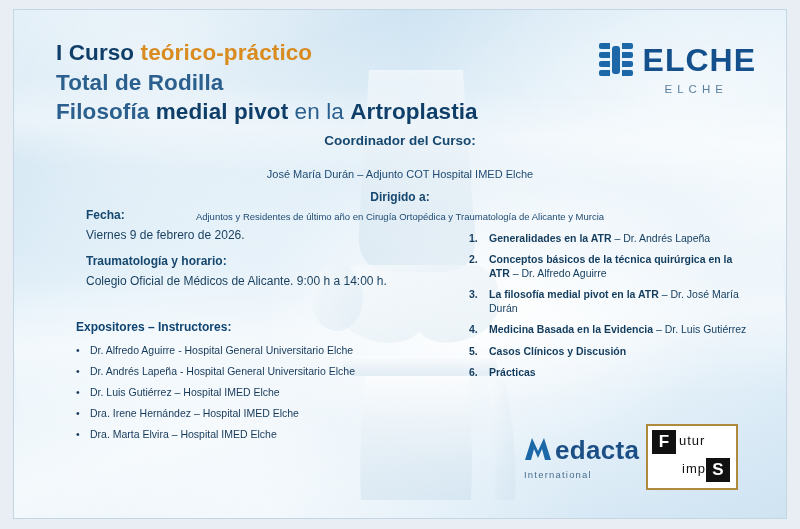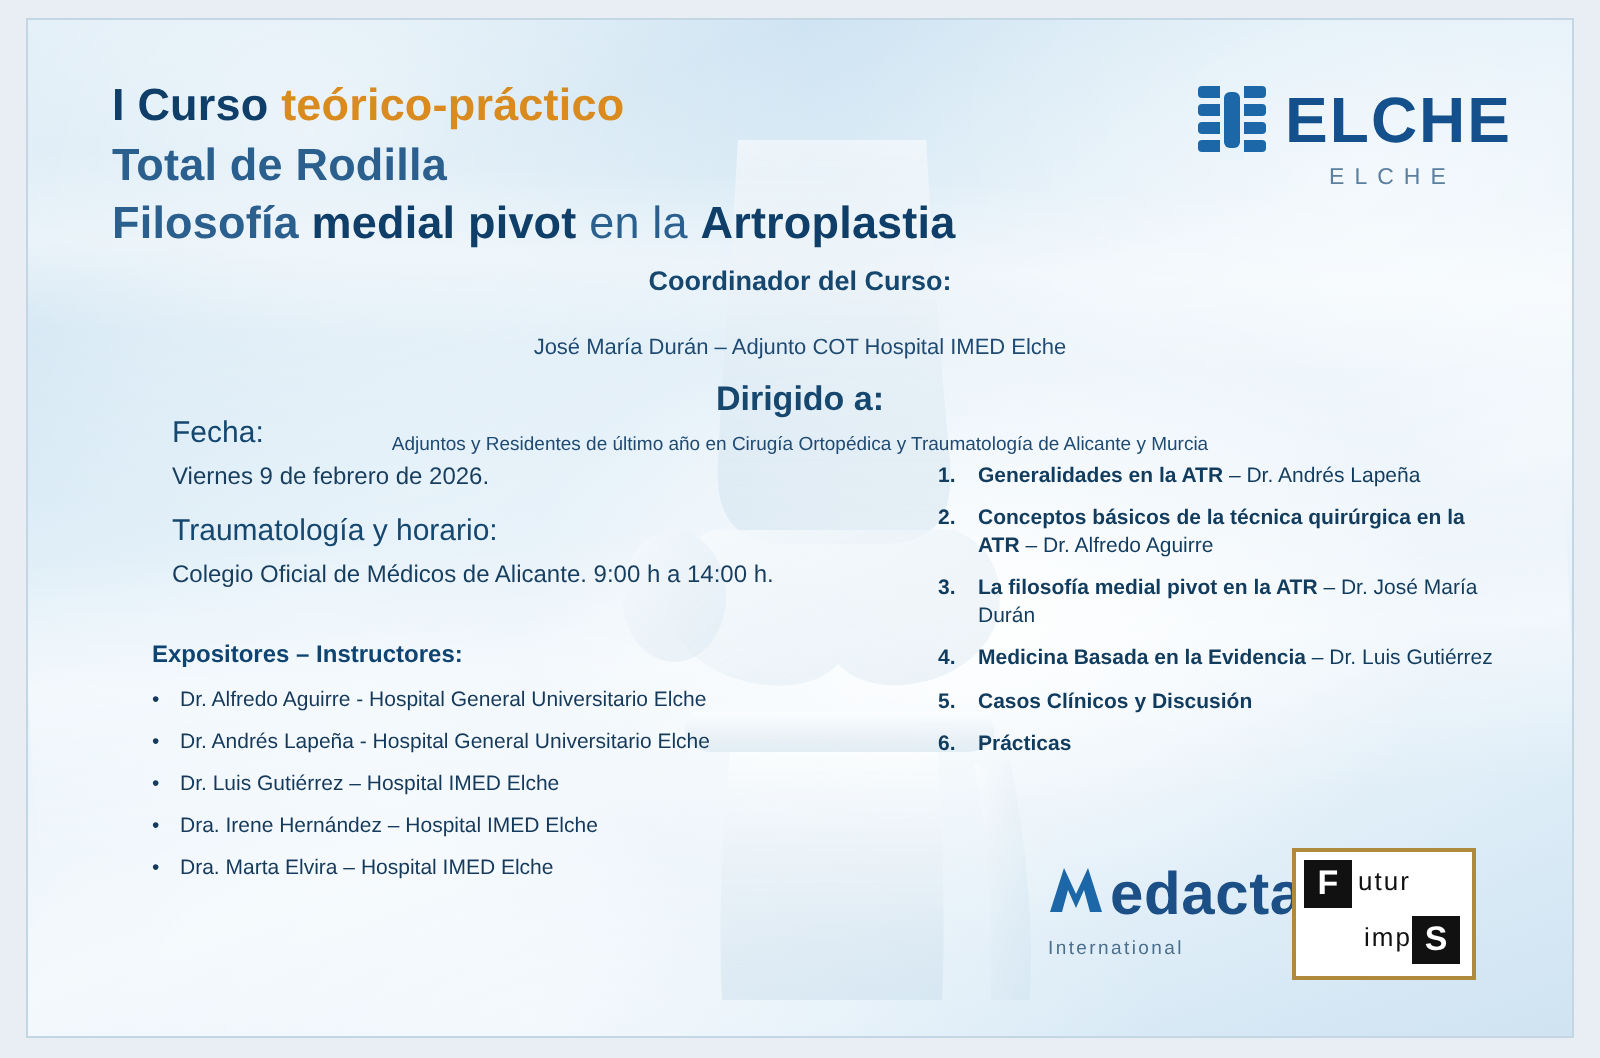--- a/index.html
+++ b/index.html
@@ -43,44 +43,44 @@
   
   .imed{position:absolute;right:30px;top:30px;text-align:left;}
   .imed-row{display:flex;align-items:center;}
   .imed-mark{width:38px;height:40px;margin-right:8px;}
   .imed-name{font-size:32px;font-weight:bold;color:#14508c;letter-spacing:1px;line-height:1;}
   .imed-sub{font-size:11.5px;color:#5b7f9e;letter-spacing:5px;margin-left:68px;margin-top:3px;}
 
   .center-block{position:absolute;left:0;right:0;top:123px;text-align:center;}
   .coord-title{font-size:13.5px;font-weight:bold;color:#15476f;}
   .coord-name{font-size:11px;color:#1f4a72;margin-top:20px;}
-  .dirig-title{font-size:17px;font-weight:bold;color:#15476f;margin-top:10px;}
+  .dirig-title{font-size:12px;font-weight:bold;color:#15476f;margin-top:10px;}
   .dirig-text{font-size:9.5px;color:#1f4a72;margin-top:7px;}
 
   .left-info{position:absolute;left:72px;top:198px;width:330px;}
-  .li-h{font-size:15px;font-weight:normal;color:#15476f;margin-bottom:6px;}
+  .li-h{font-size:12px;font-weight:bold;color:#15476f;margin-bottom:6px;}
   .li-t{font-size:12px;color:#173e5e;margin-bottom:12px;}
 
   
   .program{position:absolute;left:455px;top:222px;width:285px;}
   .pitem{display:flex;font-size:10.5px;color:#123c5e;margin-bottom:8px;line-height:1.28;}
   .pnum{width:20px;font-weight:bold;flex:none;}
   .ptxt b{font-weight:bold;}
 
   
   .speakers{position:absolute;left:62px;top:310px;width:340px;height:130px;}
   .sp-h{font-size:12px;font-weight:bold;color:#0f4472;margin-bottom:10px;}
   .sp-item{font-size:10.5px;color:#15395a;margin-bottom:9px;display:flex;}
   .bullet{width:14px;flex:none;color:#15395a;}
 
   
   .medacta{position:absolute;left:510px;bottom:38px;text-align:left;}
   .med-row{display:flex;align-items:flex-start;}
   .med-m{width:28px;height:24px;margin-right:3px;}
-  .med-name{font-size:30px;color:#1b4f86;font-weight:bold;letter-spacing:.3px;line-height:1;}
+  .med-name{font-size:26px;color:#1b4f86;font-weight:bold;letter-spacing:.3px;line-height:1;}
   .med-sub{font-size:9.5px;color:#4a6f8d;letter-spacing:1.2px;margin-top:6px;}
   .med-cross{position:absolute;right:-26px;bottom:0px;width:13px;height:13px;}
 
   .futur{position:absolute;right:48px;bottom:28px;width:88px;height:62px;border:2px solid #b08a3c;background:#fff;}
   .futur .cell{position:absolute;}
   .f-box{left:4px;top:4px;width:24px;height:24px;background:#111;color:#fff;font-weight:bold;font-size:17px;text-align:center;line-height:24px;}
   .f-word{left:31px;top:7px;font-size:13px;color:#111;letter-spacing:1px;}
   .s-box{left:58px;top:32px;width:24px;height:24px;background:#111;color:#fff;font-weight:bold;font-size:17px;text-align:center;line-height:24px;}
   .s-word{left:6px;top:35px;font-size:13px;color:#111;letter-spacing:1px;padding-left:28px;}
 </style>

